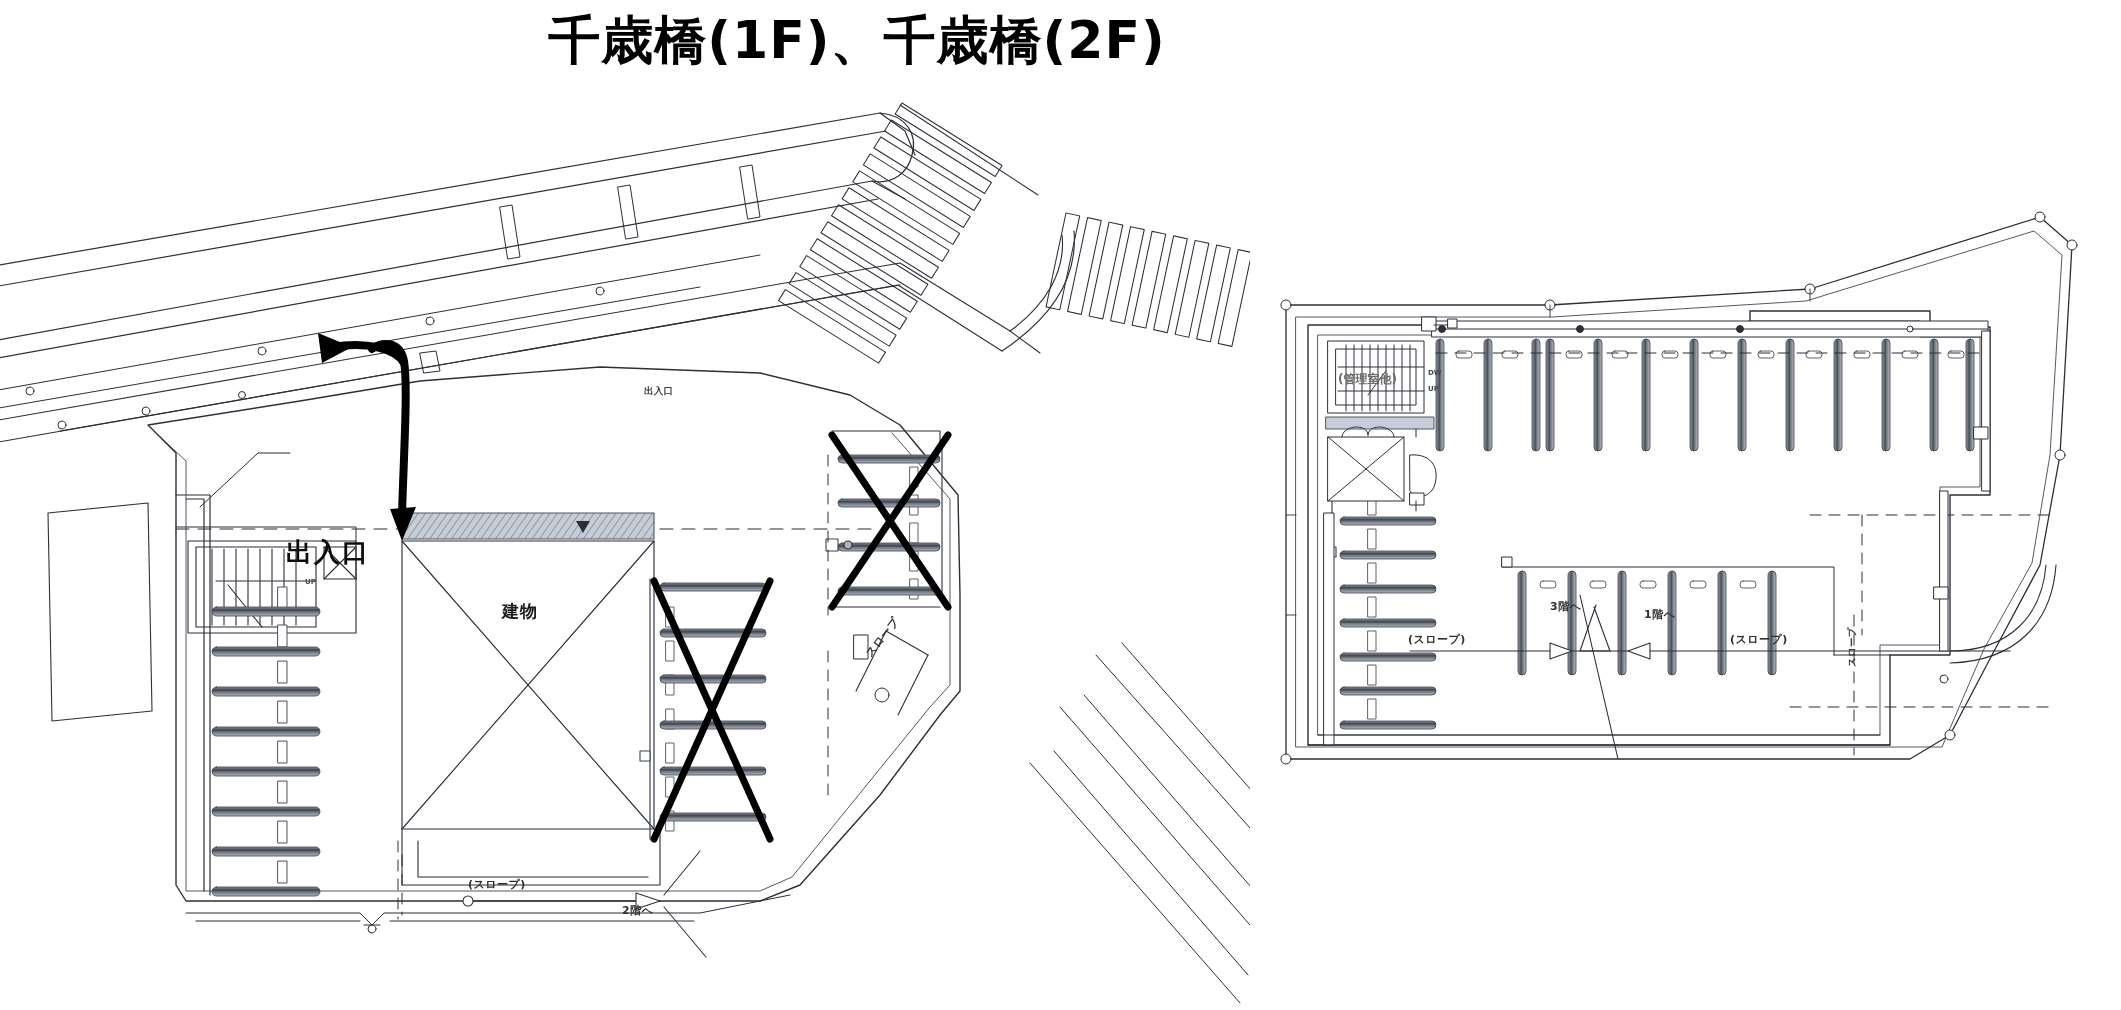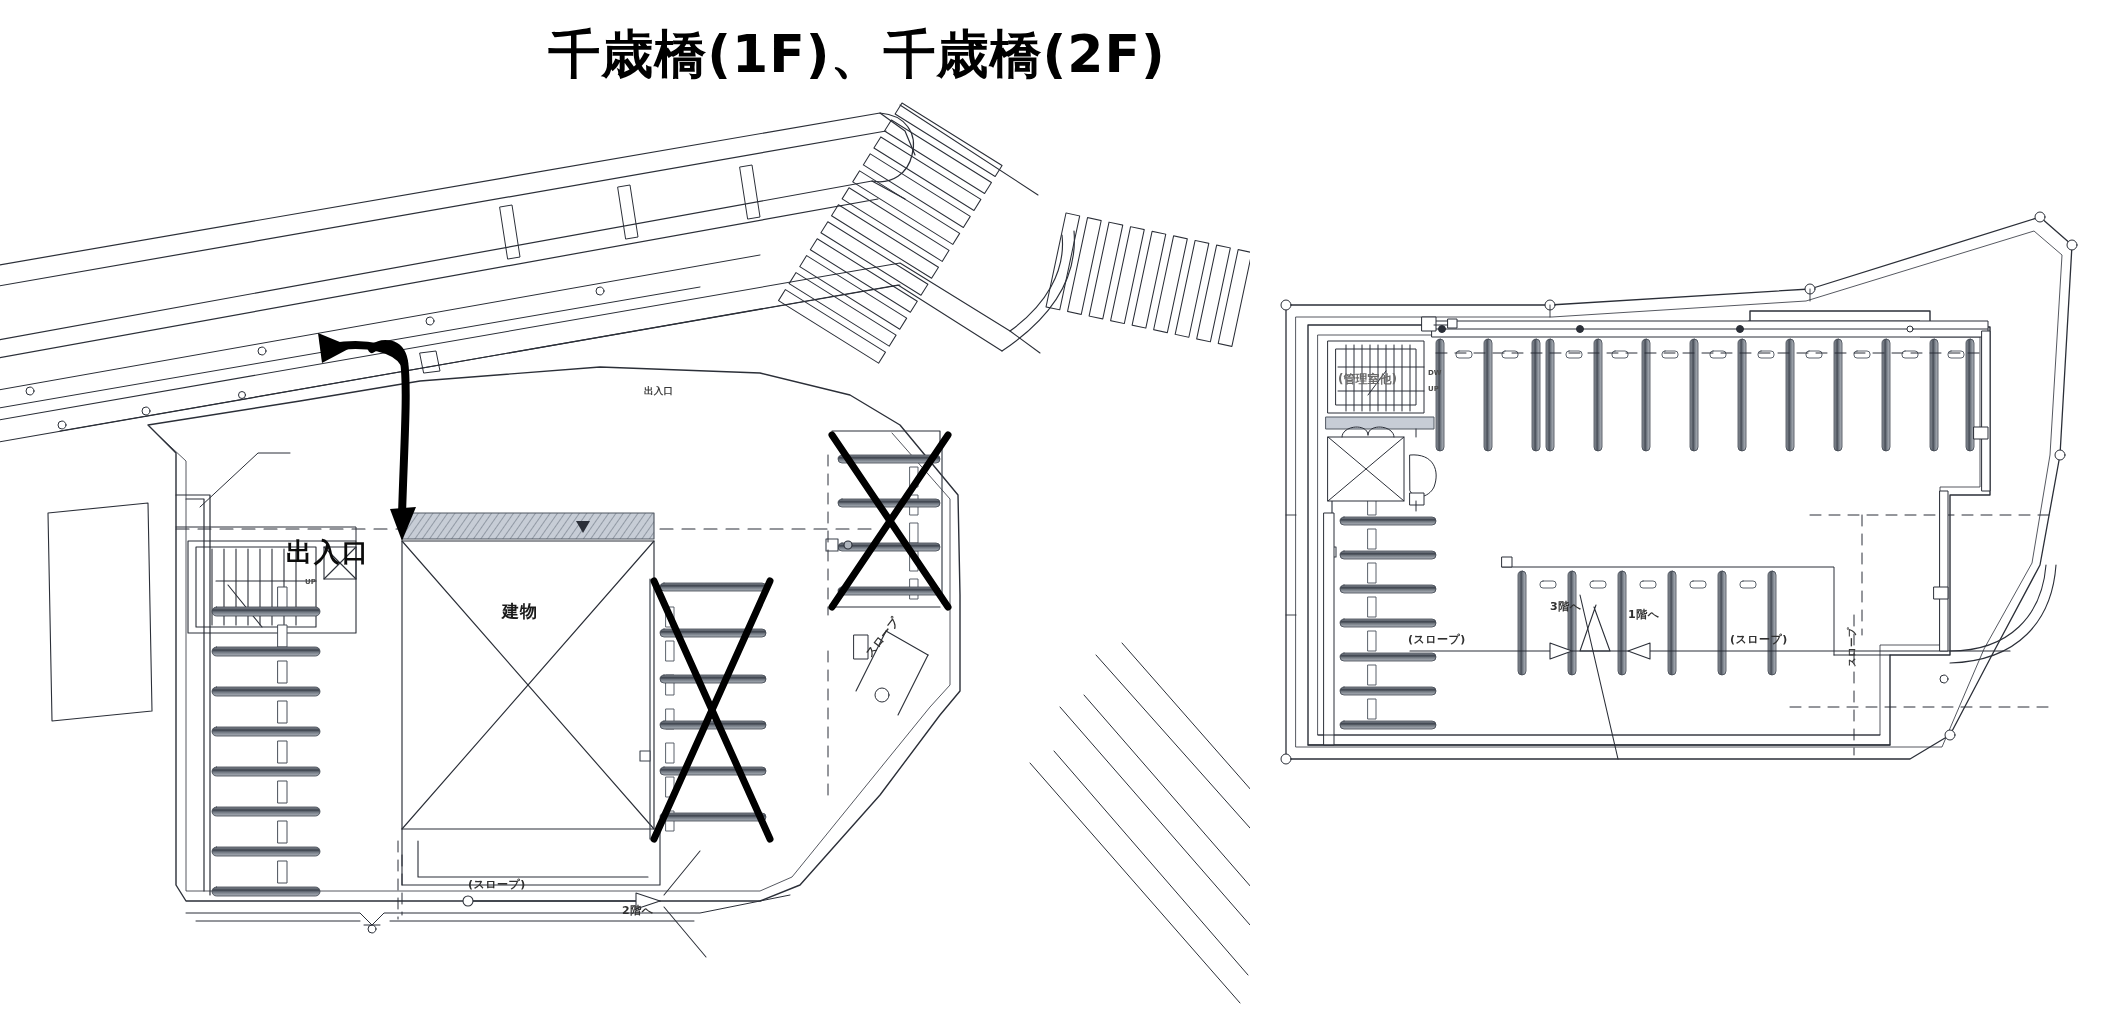--- a/index.html
+++ b/index.html
@@ -14,21 +14,21 @@
     position: relative;
     overflow: hidden;
     font-family: "Liberation Sans", "DejaVu Sans", sans-serif;
     color: #111111;
   }
 
   
   #title-bar {
     position: absolute;
     left: 0;
-    top: 20px;
+    top: 6px;
     width: 1714px;
     text-align: center;
     pointer-events: none;
   }
   #page-title {
     display: inline-block;
     font-size: 52px;
     font-weight: bold;
     letter-spacing: 1px;
     color: #000000;
@@ -620,21 +620,21 @@
         <path d="M 36 520 L 46 520"></path>
       </g>
 
     </g>
   </svg>
 
   <div class="anno anno-sm" style="left:158px; top:537px;">(スロープ)</div>
 
   <div class="anno anno-sm" style="left:300px; top:504px;">3階へ</div>
 
-  <div class="anno anno-sm" style="left:378px; top:512px;">1階へ</div>
+  <div class="anno anno-sm" style="left:378px; top:512px;padding-left:16px;">1階へ</div>
 
   <div class="anno anno-sm" style="left:480px; top:537px;">(スロープ)</div>
 
   <div class="anno anno-xs rot-90" style="left:596px; top:572px;">スロープ</div>
 
   <div class="anno anno-tiny" style="left:178px; top:262px;margin-top:12px;">DW</div>
 
   <div class="anno anno-tiny" style="left:178px; top:290px;">UP</div>
 
   <div class="anno anno-tiny" style="left:88px; top:276px; font-size:12px; color:#6a6a6a;">(管理室他)</div>

